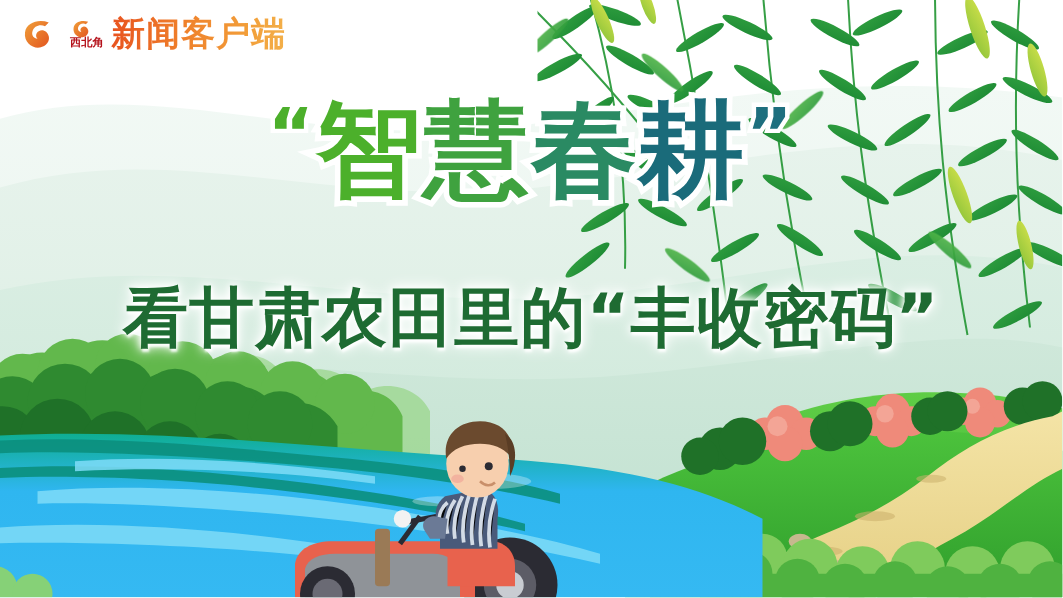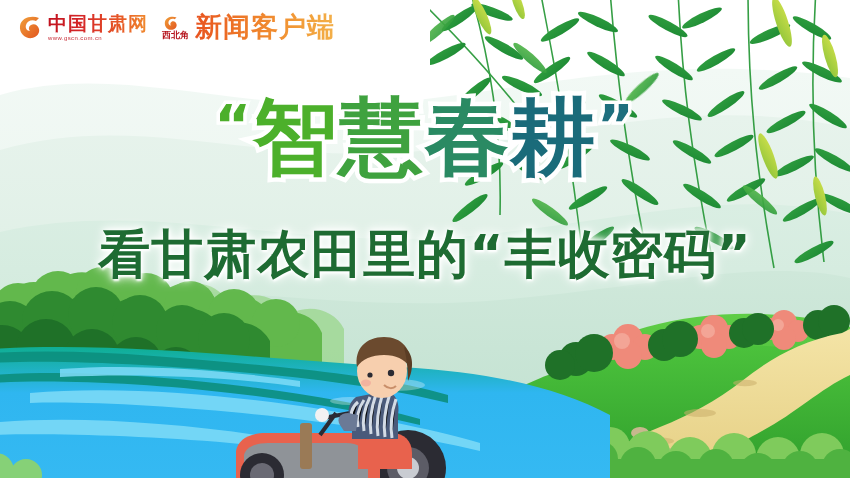--- a/index.html
+++ b/index.html
@@ -49,21 +49,21 @@
   .logo-news{
     font-family:"DejaVu Sans","Liberation Sans",sans-serif;
     font-size:27px;font-weight:700;letter-spacing:1px;
     background:linear-gradient(90deg,#e8531f 0%,#ef7f2a 40%,#f2a03a 80%,#f3b04a 100%);
     -webkit-background-clip:text;background-clip:text;color:transparent;
     white-space:nowrap;
   }
 
   
   .title-wrap{
-    position:absolute;left:0;top:95px;width:850px;
+    position:absolute;left:0;top:78px;width:850px;
     text-align:center;z-index:30;
   }
   .main-title{
     font-family:"DejaVu Sans","Liberation Sans",sans-serif;
     font-size:84px;font-weight:700;letter-spacing:2px;
     line-height:1;white-space:nowrap;
     display:inline-block;
   }
   .mt-quote{
     font-size:56px;font-weight:700;vertical-align:top;
@@ -342,24 +342,20 @@
           <defs>
             <linearGradient id="sw1" x1="0" y1="0" x2="1" y2="1">
               <stop offset="0" stop-color="#f0a03a"></stop>
               <stop offset="45" stop-color="#e2561f"></stop>
               <stop offset="1" stop-color="#b5121b"></stop>
             </linearGradient>
           </defs>
           <path d="M21,4 C13,1 3,4 2,12 C1,20 8,25 14,24 C19,23 22,19 21,15 C20,11 16,9 13,11 C11,12 10,15 12,17 C9,17 7,14 8,11 C9,7 14,5 18,7 Z" fill="url(#sw1)"></path>
         </svg>
       </span>
-      <span class="logo-cn">
-        <span class="cn-main">中国甘肃网</span>
-        <span class="cn-url">www.gscn.com.cn</span>
-      </span>
     </div>
 
     <div class="logo-group">
       <span class="logo-xb">
         <span class="swirl" style="width:18px;height:16px;">
           <svg width="18" height="16" viewBox="0 0 24 26">
             <path d="M21,4 C13,1 3,4 2,12 C1,20 8,25 14,24 C19,23 22,19 21,15 C20,11 16,9 13,11 C11,12 10,15 12,17 C9,17 7,14 8,11 C9,7 14,5 18,7 Z" fill="url(#sw1)"></path>
           </svg>
         </span>
         <span class="xb-mark">西北角</span>

